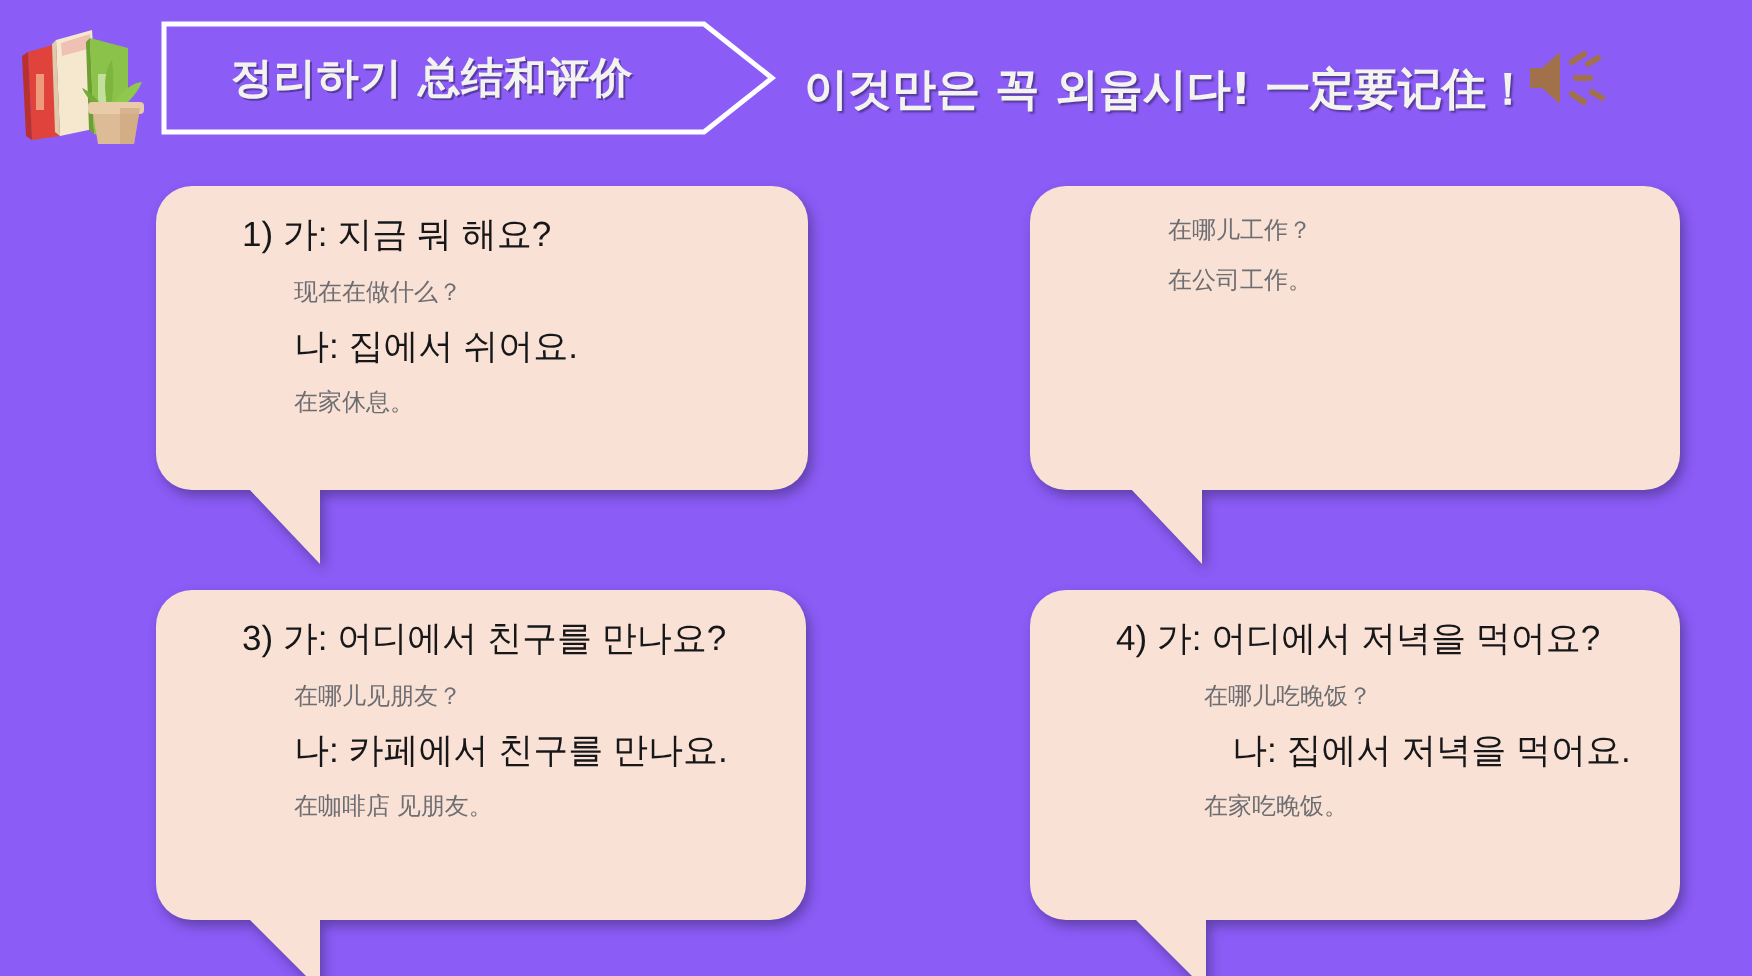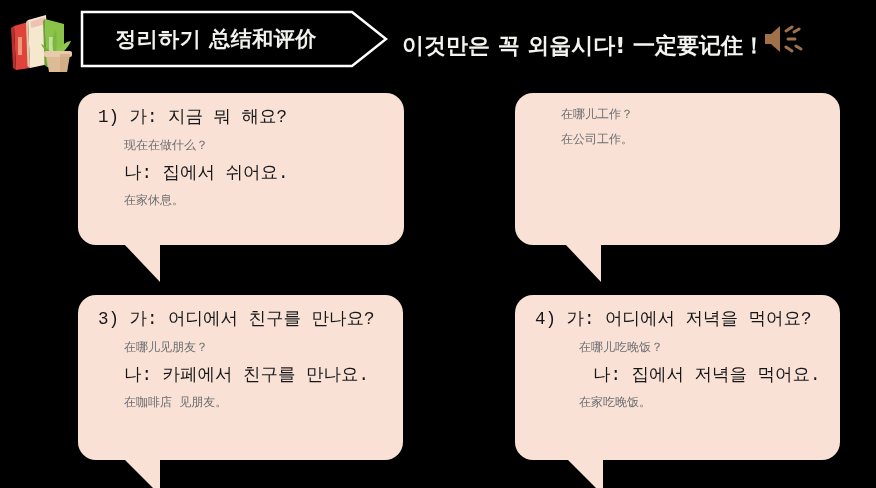--- a/index.html
+++ b/index.html
@@ -10,21 +10,21 @@
     width: 876px;
     height: 488px;
     overflow: hidden;
     background: #264340;
     font-family: "Liberation Sans", sans-serif;
   }
   #stage {
     position: relative;
     width: 876px;
     height: 488px;
-    background: #000000;
+    background: #8b5cf6;
   }
 
   
   #header {
     position: absolute;
     left: 0; top: 0;
     width: 876px;
     height: 82px;
   }
 
@@ -96,22 +96,23 @@
   }
   .bubble-body {
     position: absolute;
     left: 0; top: 0;
     width: 100%;
     padding: 16px 14px 10px 20px;
     box-sizing: border-box;
   }
   .line {
     white-space: nowrap;
-    font-family: Liberation Mono, monospace;
+    font-family: Liberation Sans, sans-serif;
     line-height: 1.0;
+    margin-left: 23px;
   }
   .line.ko {
     color: #17171a;
     font-size: 17.5px;
     margin-bottom: 13px;
   }
   .line.zh {
     color: #6d6d72;
     font-size: 12px;
     margin-bottom: 13px;

